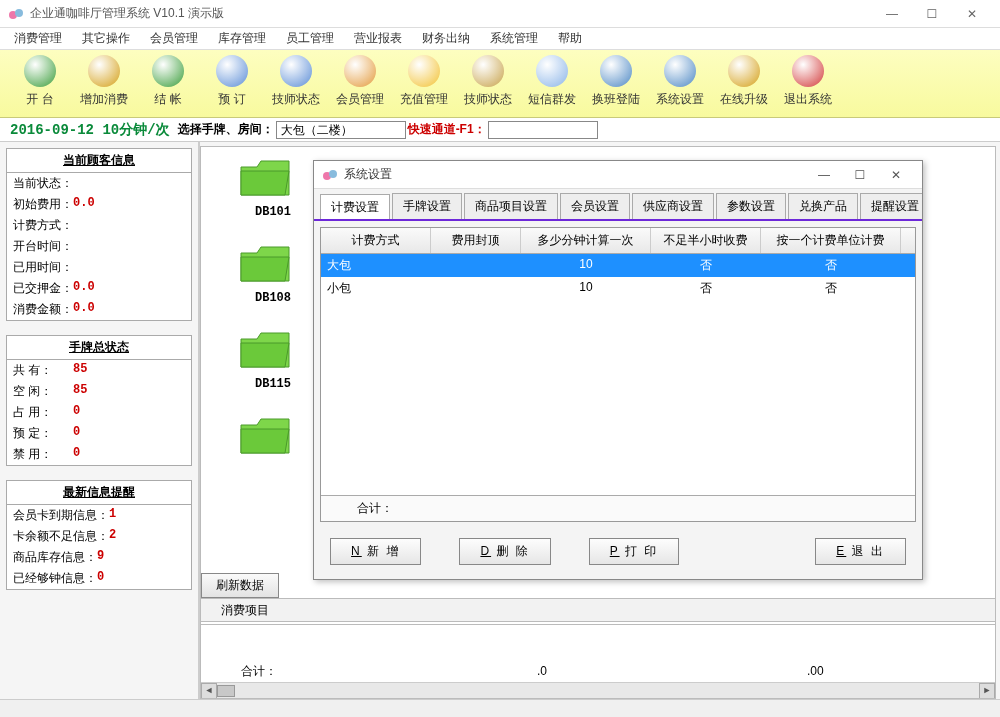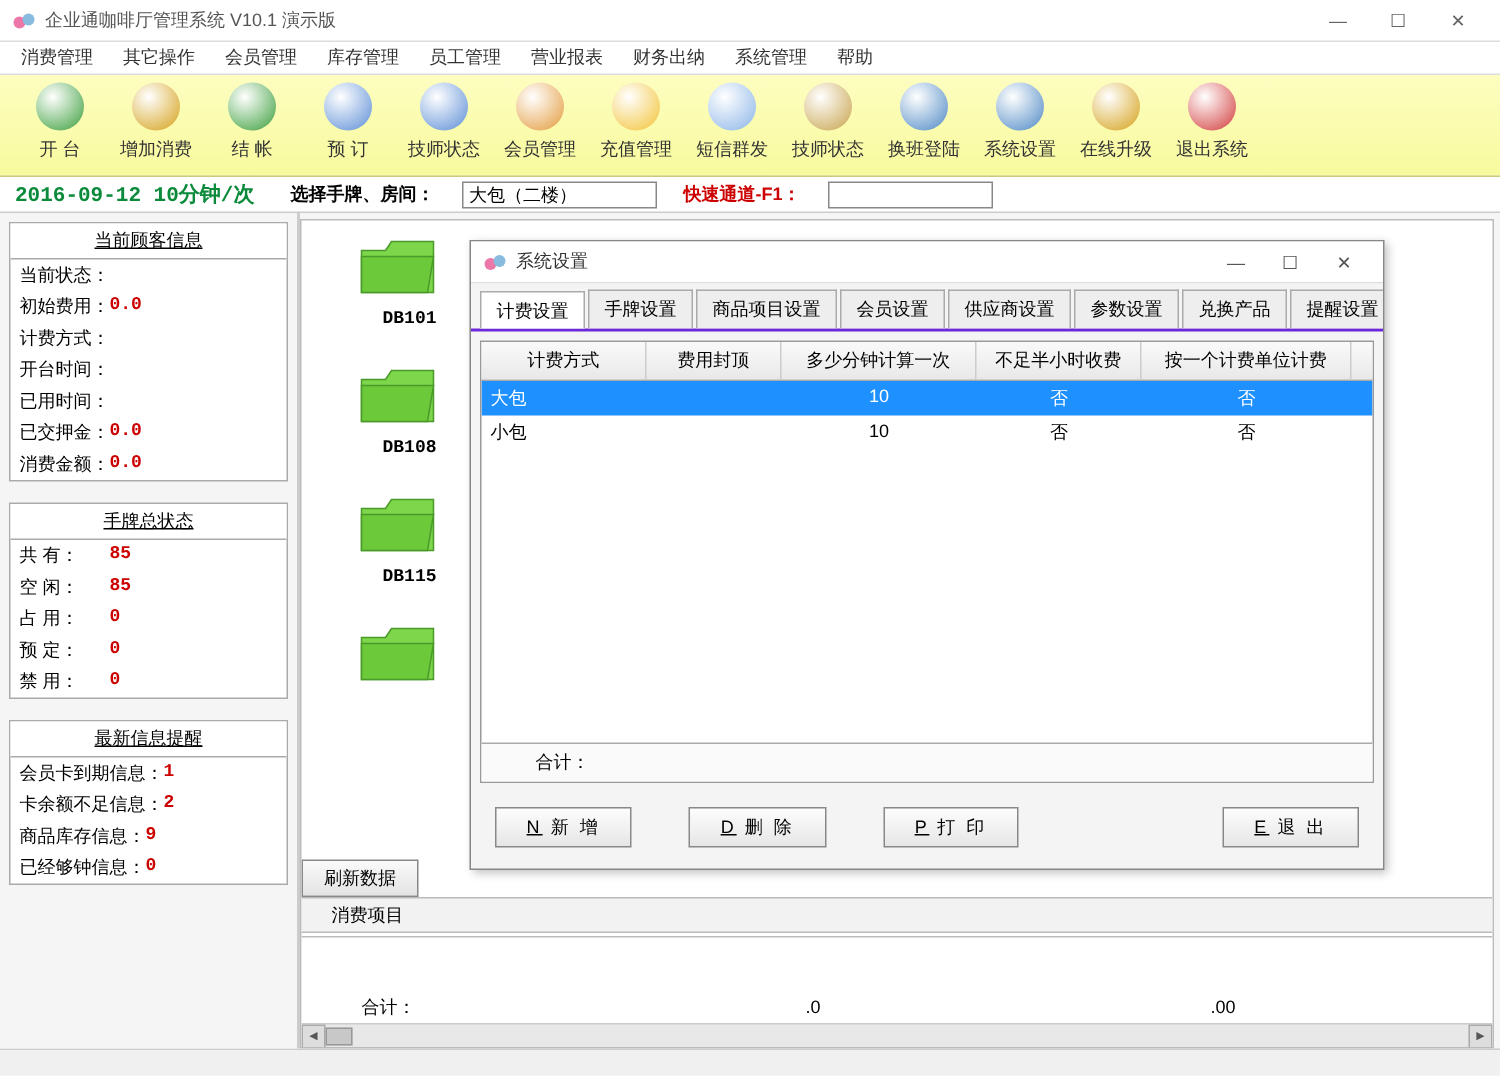--- a/index.html
+++ b/index.html
@@ -16,32 +16,32 @@
 .menubar { height: 22px; background: #fff; display: flex; align-items: center; padding: 0 4px; border-bottom: 1px solid #ddd; }
 .menubar .menu-item { padding: 2px 10px; color: #333; cursor: pointer; }
 
 
 .toolbar { height: 68px; background: linear-gradient(#fdfec0, #f8fa9e); display: flex; align-items: center; padding: 0 8px; border-bottom: 1px solid #c9ca7a; }
 .tool-btn { width: 64px; height: 60px; display: flex; flex-direction: column; align-items: center; justify-content: flex-start; gap: 4px; cursor: pointer; border: 1px solid transparent; }
 .tool-btn .icon { width: 32px; height: 32px; border-radius: 50%; }
 .tool-btn .label { color: #333; font-size: 12px; }
 
 
-.filter-row { height: 24px; display: flex; align-items: center; padding: 0 4px; background: #fff; border-bottom: 1px solid #ccc; gap: 18px; }
+.filter-row { height: 24px; display: flex; align-items: center; padding: 0 4px; background: #fff; border-bottom: 1px solid #ccc; gap: 2px; }
 .date-stamp { color: #0a8a3a; font-weight: bold; font-size: 14px; padding: 0 6px; font-family: "Courier New", monospace; }
 .room-label { color: #000000; font-weight: bold; }
 .room-select { width: 130px; height: 18px; border: 1px solid #888; background: #fff; padding: 0 4px; }
 .quick-label { color: #c00; font-weight: bold; }
 .quick-input { width: 110px; height: 18px; border: 1px solid #888; }
 
 
 .main { display: flex; height: calc(717px - 28px - 22px - 68px - 24px - 18px); background: #f5f5f5; }
 .left-panel { width: 200px; border-right: 2px solid #ccc; padding: 6px; display: flex; flex-direction: column; gap: 14px; background: #f5f5f5; }
 .info-box { border: 1px solid #aaa; background: #fff; }
-.info-box .hdr { background: #fff; border-bottom: 1px solid #aaa; text-align: center; font-weight: normal; padding: 3px 0; text-decoration: underline; }
+.info-box .hdr { background: #fff; border-bottom: 1px solid #aaa; text-align: center; font-weight: bold; padding: 3px 0; text-decoration: underline; }
 .info-row { display: flex; padding: 2px 6px; }
 .info-row .k { color: #000; min-width: 60px; }
 .info-row .v { color: #c00; font-weight: bold; font-family: "Courier New", monospace; }
 
 .center { flex: 1; position: relative; background: #fff; border: 1px solid #bbb; margin: 4px 4px 0 0; overflow: hidden; }
 .folder-list { padding: 12px 0 0 18px; display: flex; flex-direction: column; gap: 26px; }
 .folder-item { display: flex; flex-direction: column; align-items: flex-end; width: 72px; cursor: pointer; }
 .folder-icon { width: 52px; height: 40px; position: relative; }
 .folder-icon svg { width: 100%; height: 100%; }
 .folder-label { font-weight: bold; color: #000; margin-top: 6px; font-family: "Courier New", monospace; }
@@ -139,26 +139,26 @@
     </div>
     <div class="tool-btn">
       <div class="icon" style="background: radial-gradient(circle at 35% 30%, rgb(255, 255, 255), rgb(227, 154, 59));"></div>
       <div class="label">会员管理</div>
     </div>
     <div class="tool-btn">
       <div class="icon" style="background: radial-gradient(circle at 35% 30%, rgb(255, 255, 255), rgb(242, 194, 51));"></div>
       <div class="label">充值管理</div>
     </div>
     <div class="tool-btn">
+      <div class="icon" style="background: radial-gradient(circle at 35% 30%, rgb(255, 255, 255), rgb(199, 162, 74));"></div>
+      <div class="label">技师状态</div>
+    </div>
+    <div class="tool-btn">
       <div class="icon" style="background: radial-gradient(circle at 35% 30%, rgb(255, 255, 255), rgb(138, 180, 232));"></div>
       <div class="label">短信群发</div>
-    </div>
-    <div class="tool-btn">
-      <div class="icon" style="background: radial-gradient(circle at 35% 30%, rgb(255, 255, 255), rgb(199, 162, 74));"></div>
-      <div class="label">技师状态</div>
     </div>
     <div class="tool-btn">
       <div class="icon" style="background: radial-gradient(circle at 35% 30%, rgb(255, 255, 255), rgb(77, 136, 196));"></div>
       <div class="label">换班登陆</div>
     </div>
     <div class="tool-btn">
       <div class="icon" style="background: radial-gradient(circle at 35% 30%, rgb(255, 255, 255), rgb(77, 136, 196));"></div>
       <div class="label">系统设置</div>
     </div>
     <div class="tool-btn">

